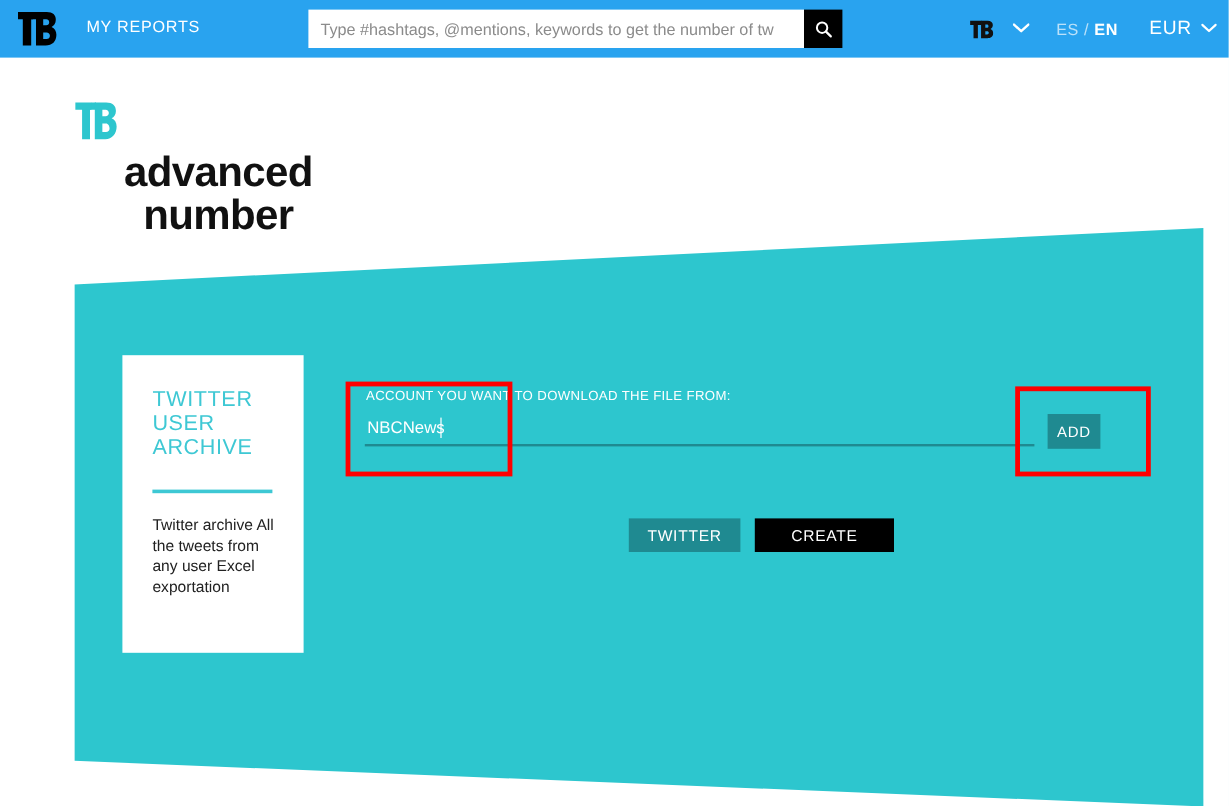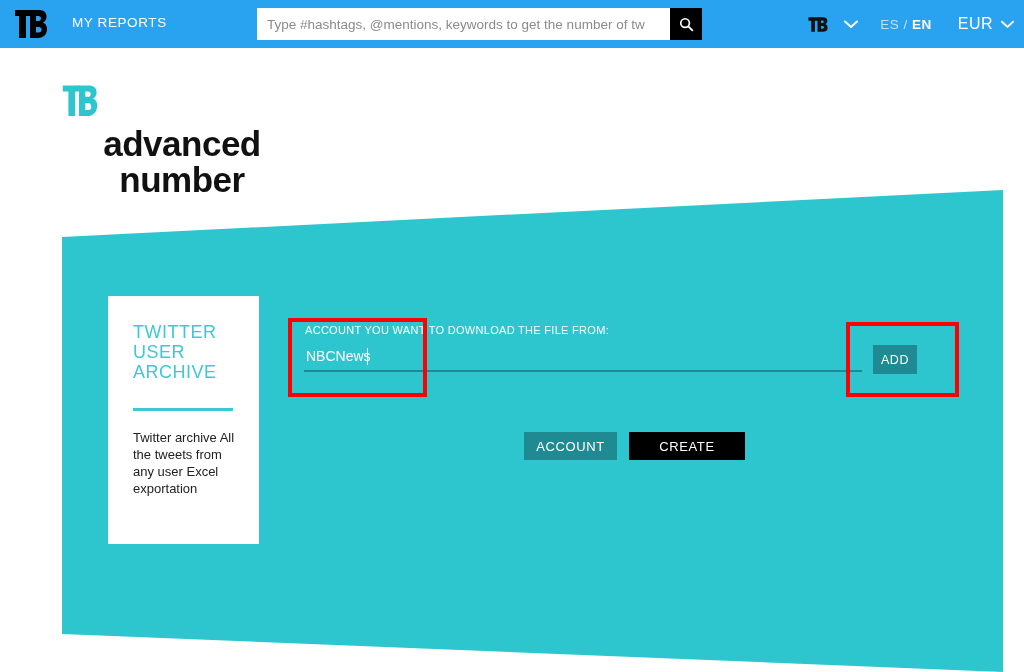--- a/index.html
+++ b/index.html
@@ -64,21 +64,20 @@
     position: absolute; left: 0; top: 180px; width: 1024px; height: 492px;
     background: #2dc6ce;
     clip-path: polygon(62px 57px, 1003px 10px, 1003px 492px, 62px 454px);
   }
 
   
   .card {
     position: absolute; left: 102px; top: 296px; width: 151px; height: 248px;
     background: #ffffff;
     padding: 26px 22px 0 25px;
-    margin-left: 6px;
   }
   .card-title {
     color: #3ec8d4; font-size: 18px; line-height: 20px; letter-spacing: .5px;
     font-weight: 400;
   }
   .card-divider {
     width: 100px; height: 3px; background: #3ec8d4; margin: 26px 0 18px 0;
   }
   .card-desc { color: #222; font-size: 13px; line-height: 17px; }
 
@@ -204,19 +203,19 @@
     <div class="card-title">TWITTER USER ARCHIVE</div>
     <div class="card-divider"></div>
     <div class="card-desc">Twitter archive All the tweets from any user Excel exportation</div>
   </div>
 
   <div class="form-label">ACCOUNT YOU WANT TO DOWNLOAD THE FILE FROM:</div>
   <input class="acct-input" type="text" value="NBCNews" style="">
   <div class="caret"></div>
 
   <button class="btn add-btn">ADD</button>
-  <button class="btn cancel-btn">ACCOUNT</button>
+  <button class="btn cancel-btn">TWITTER</button>
   <button class="btn create-btn">CREATE</button>
 
   <div class="redbox redbox-input"></div>
   <div class="redbox redbox-add"></div>
 
 </div>
 
 </body></html>

